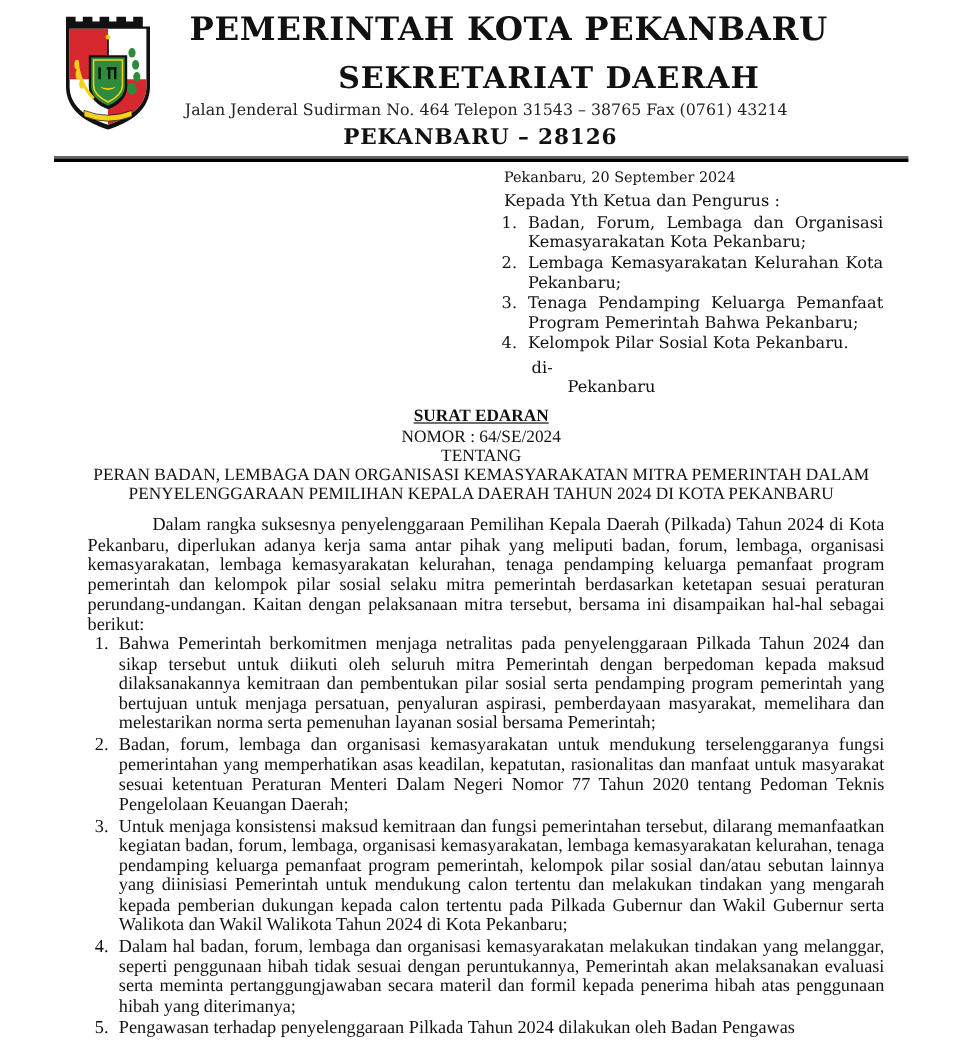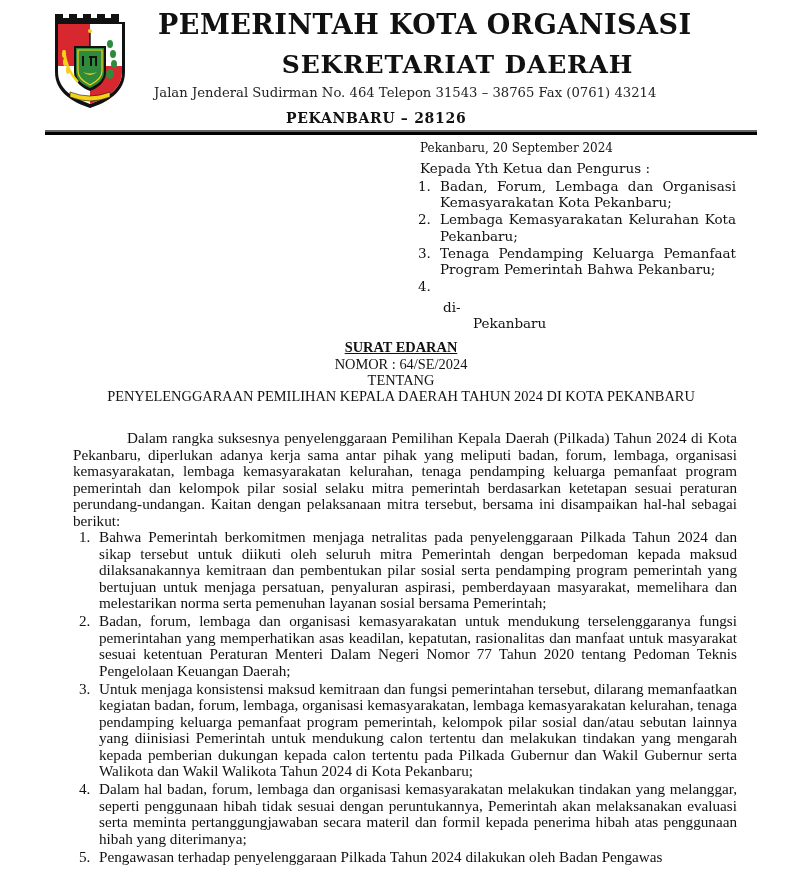--- a/index.html
+++ b/index.html
@@ -1,21 +1,21 @@
 <!DOCTYPE html>
 <html><head>
 <meta charset="utf-8">
 <style>
   html, body { margin: 0; padding: 0; background: #ffffff; }
   body { width: 805px; height: 881px; overflow: hidden; position: relative; color: #111; font-family: "DejaVu Serif", serif; }
   .logo { position: absolute; left: 50px; top: 10px; width: 80px; height: 100px; }
   .hdr-title { position: absolute; left: 158px; top: 9px; font-family: "DejaVu Serif", serif; font-weight: bold; font-size: 27px; letter-spacing: 0.5px; white-space: nowrap; color: #111; }
   .hdr-sub { position: absolute; left: 0; width: 805px; text-align: center; top: 50px; padding-left: 110px; box-sizing: border-box; font-family: "DejaVu Serif", serif; font-weight: bold; font-size: 25px; letter-spacing: 0.8px; white-space: nowrap; }
   .hdr-addr { position: absolute; left: 154px; top: 85px; font-family: "DejaVu Serif", serif; font-size: 13.2px; white-space: nowrap; color: #222; }
-  .hdr-city { position: absolute; left: 286px; top: 110px; font-family: "DejaVu Serif", serif; font-weight: bold; font-size: 14px; letter-spacing: 0.7px; white-space: nowrap; }
+  .hdr-city { position: absolute; left: 286px; top: 104px; font-family: "DejaVu Serif", serif; font-weight: bold; font-size: 18px; letter-spacing: 0.7px; white-space: nowrap; }
   .rule-thin { position: absolute; left: 45px; width: 712px; top: 130px; height: 2px; background: #666; }
   .rule-thick { position: absolute; left: 45px; width: 712px; top: 132px; height: 3px; background: #000; }
   .date { position: absolute; left: 420px; top: 141px; font-size: 12px; white-space: nowrap; }
   .to { position: absolute; left: 420px; top: 160px; font-size: 13.5px; white-space: nowrap; }
   .addr-list { position: absolute; left: 418px; top: 178px; width: 318px; font-size: 13.5px; line-height: 16.2px; margin: 0; padding: 0; list-style: none; }
   .addr-list li { position: relative; padding-left: 22px; text-align: justify; text-align-last: left; margin-bottom: 1px; }
   .addr-list li .num { position: absolute; left: 0; top: 0; }
   .di { position: absolute; left: 443px; top: 299px; font-size: 13.5px; }
   .kota { position: absolute; left: 473px; top: 315px; font-size: 13.5px; text-align: center; }
   .center-block { position: absolute; left: 40px; width: 722px; text-align: center; font-family: "Liberation Serif", serif; font-size: 14.4px; }
@@ -63,42 +63,43 @@
 
     <ellipse cx="60" cy="34" rx="3" ry="4" fill="#2f8a3c"></ellipse>
     <ellipse cx="63" cy="44" rx="3" ry="4" fill="#2f8a3c"></ellipse>
     <ellipse cx="64" cy="54" rx="3" ry="4" fill="#2f8a3c"></ellipse>
     <ellipse cx="60" cy="64" rx="4" ry="5" fill="#2f8a3c"></ellipse>
 
     <path d="M20 82 q20 8 40 0 v5 q-20 8 -40 0 Z" fill="#f5d218" stroke="#111" stroke-width="0.6"></path>
   </svg>
 </div>
 
-<div class="hdr-title">PEMERINTAH KOTA ORGANISASI</div>
+<div class="hdr-title">PEMERINTAH KOTA PEKANBARU</div>
 <div class="hdr-sub">SEKRETARIAT DAERAH</div>
 <div class="hdr-addr">Jalan Jenderal Sudirman No. 464 Telepon 31543 – 38765 Fax (0761) 43214</div>
 <div class="hdr-city">PEKANBARU – 28126</div>
 <div class="rule-thin"></div>
 <div class="rule-thick"></div>
 
 <div class="date">Pekanbaru, 20 September 2024</div>
 <div class="to">Kepada Yth Ketua dan Pengurus :</div>
 <ol class="addr-list">
   <li><span class="num">1.</span><span>Badan, Forum, Lembaga dan Organisasi Kemasyarakatan Kota Pekanbaru;</span></li>
   <li><span class="num">2.</span><span>Lembaga Kemasyarakatan Kelurahan Kota Pekanbaru;</span></li>
   <li><span class="num">3.</span><span>Tenaga Pendamping Keluarga Pemanfaat Program Pemerintah Bahwa Pekanbaru;</span></li>
-  <li><span class="num">4.</span></li>
+  <li><span class="num">4.</span><span>Kelompok Pilar Sosial Kota Pekanbaru.</span></li>
 </ol>
 <div class="di">di-</div>
 <div class="kota">Pekanbaru</div>
 
 <div class="center-block se-title">SURAT EDARAN</div>
 <div class="center-block se-no">NOMOR : 64/SE/2024</div>
 <div class="center-block se-tentang">TENTANG</div>
 <div class="center-block se-subject">
+  <div>PERAN BADAN, LEMBAGA DAN ORGANISASI KEMASYARAKATAN MITRA PEMERINTAH DALAM</div>
   <div>PENYELENGGARAAN PEMILIHAN KEPALA DAERAH TAHUN 2024 DI KOTA PEKANBARU</div>
 </div>
 
 <div class="body-text intro">Dalam rangka suksesnya penyelenggaraan Pemilihan Kepala Daerah (Pilkada) Tahun 2024 di Kota Pekanbaru, diperlukan adanya kerja sama antar pihak yang meliputi badan, forum, lembaga, organisasi kemasyarakatan, lembaga kemasyarakatan kelurahan, tenaga pendamping keluarga pemanfaat program pemerintah dan kelompok pilar sosial selaku mitra pemerintah berdasarkan ketetapan sesuai peraturan perundang-undangan. Kaitan dengan pelaksanaan mitra tersebut, bersama ini disampaikan hal-hal sebagai berikut:</div>
 <ol class="points">
   <li><span class="num">1.</span><span>Bahwa Pemerintah berkomitmen menjaga netralitas pada penyelenggaraan Pilkada Tahun 2024 dan sikap tersebut untuk diikuti oleh seluruh mitra Pemerintah dengan berpedoman kepada maksud dilaksanakannya kemitraan dan pembentukan pilar sosial serta pendamping program pemerintah yang bertujuan untuk menjaga persatuan, penyaluran aspirasi, pemberdayaan masyarakat, memelihara dan melestarikan norma serta pemenuhan layanan sosial bersama Pemerintah;</span></li>
   <li><span class="num">2.</span><span>Badan, forum, lembaga dan organisasi kemasyarakatan untuk mendukung terselenggaranya fungsi pemerintahan yang memperhatikan asas keadilan, kepatutan, rasionalitas dan manfaat untuk masyarakat sesuai ketentuan Peraturan Menteri Dalam Negeri Nomor 77 Tahun 2020 tentang Pedoman Teknis Pengelolaan Keuangan Daerah;</span></li>
   <li><span class="num">3.</span><span>Untuk menjaga konsistensi maksud kemitraan dan fungsi pemerintahan tersebut, dilarang memanfaatkan kegiatan badan, forum, lembaga, organisasi kemasyarakatan, lembaga kemasyarakatan kelurahan, tenaga pendamping keluarga pemanfaat program pemerintah, kelompok pilar sosial dan/atau sebutan lainnya yang diinisiasi Pemerintah untuk mendukung calon tertentu dan melakukan tindakan yang mengarah kepada pemberian dukungan kepada calon tertentu pada Pilkada Gubernur dan Wakil Gubernur serta Walikota dan Wakil Walikota Tahun 2024 di Kota Pekanbaru;</span></li>
   <li><span class="num">4.</span><span>Dalam hal badan, forum, lembaga dan organisasi kemasyarakatan melakukan tindakan yang melanggar, seperti penggunaan hibah tidak sesuai dengan peruntukannya, Pemerintah akan melaksanakan evaluasi serta meminta pertanggungjawaban secara materil dan formil kepada penerima hibah atas penggunaan hibah yang diterimanya;</span></li>
   <li><span class="num">5.</span><span>Pengawasan terhadap penyelenggaraan Pilkada Tahun 2024 dilakukan oleh Badan Pengawas</span></li>

